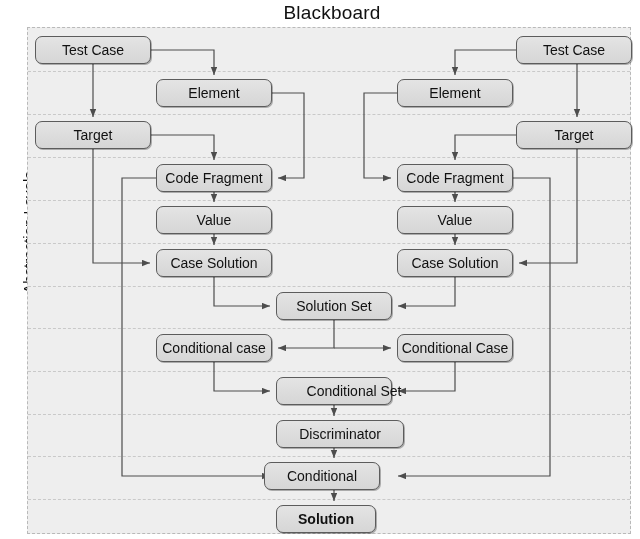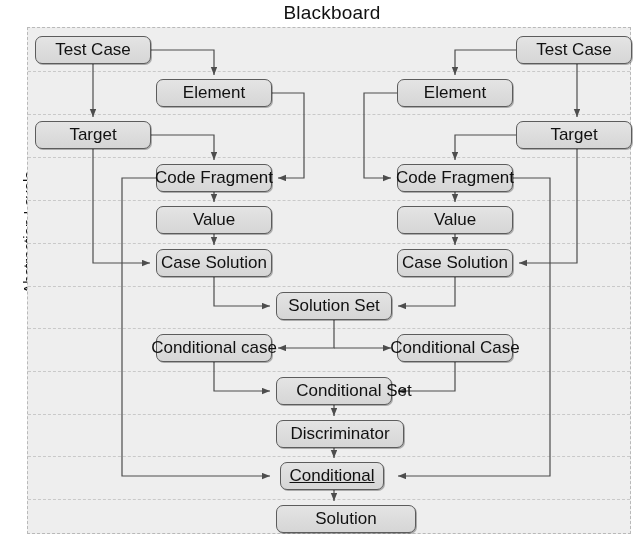--- a/index.html
+++ b/index.html
@@ -19,21 +19,21 @@
     position:absolute;left:27px;top:27px;width:604px;height:507px;
     background:#eeeeee;border:1px dashed #b9b9b9;box-sizing:border-box;
   }
   .band{position:absolute;left:0;width:100%;border-bottom:1px dashed #c9c9c9;box-sizing:border-box;}
   .node{
     position:absolute;box-sizing:border-box;
     background:#dedede;
     border:1px solid #5c5c5c;border-radius:7px;
     box-shadow:1px 1px 0 rgba(0,0,0,.28);
     display:flex;align-items:center;justify-content:center;
-    font-size:17px;color:#111;white-space:nowrap;
+    font-size:14px;color:#111;white-space:nowrap;
     background-image:linear-gradient(180deg,#e4e4e4 0%,#dcdcdc 55%,#d6d6d6 100%);
   }
   #edges{position:absolute;left:0;top:0;width:640px;height:539px;pointer-events:none;}
 </style>
 </head>
 <body>
 
 <div id="stage">
 
   <div id="title">Blackboard</div>
@@ -133,21 +133,21 @@
       </div>
       <div class="node" style="left: 397px; top: 334px; width: 116px; height: 28px;">
         <span>Conditional Case</span>
       </div>
       <div class="node" style="left: 276px; top: 377px; width: 116px; height: 28px; padding-left: 40px;">
         <span>Conditional Set</span>
       </div>
       <div class="node" style="left: 276px; top: 420px; width: 128px; height: 28px;">
         <span>Discriminator</span>
       </div>
-      <div class="node" style="left: 280px; top: 462px; width: 104px; height: 28px; text-decoration: underline;">
+      <div class="node" style="left: 264px; top: 462px; width: 116px; height: 28px;">
         <span>Conditional</span>
       </div>
-      <div class="node" style="left: 276px; top: 505px; width: 140px; height: 28px;">
+      <div class="node" style="left: 276px; top: 505px; width: 100px; height: 28px; font-weight: bold;">
         <span>Solution</span>
       </div>
     </div>
 
 </div>
 
 </body></html>

